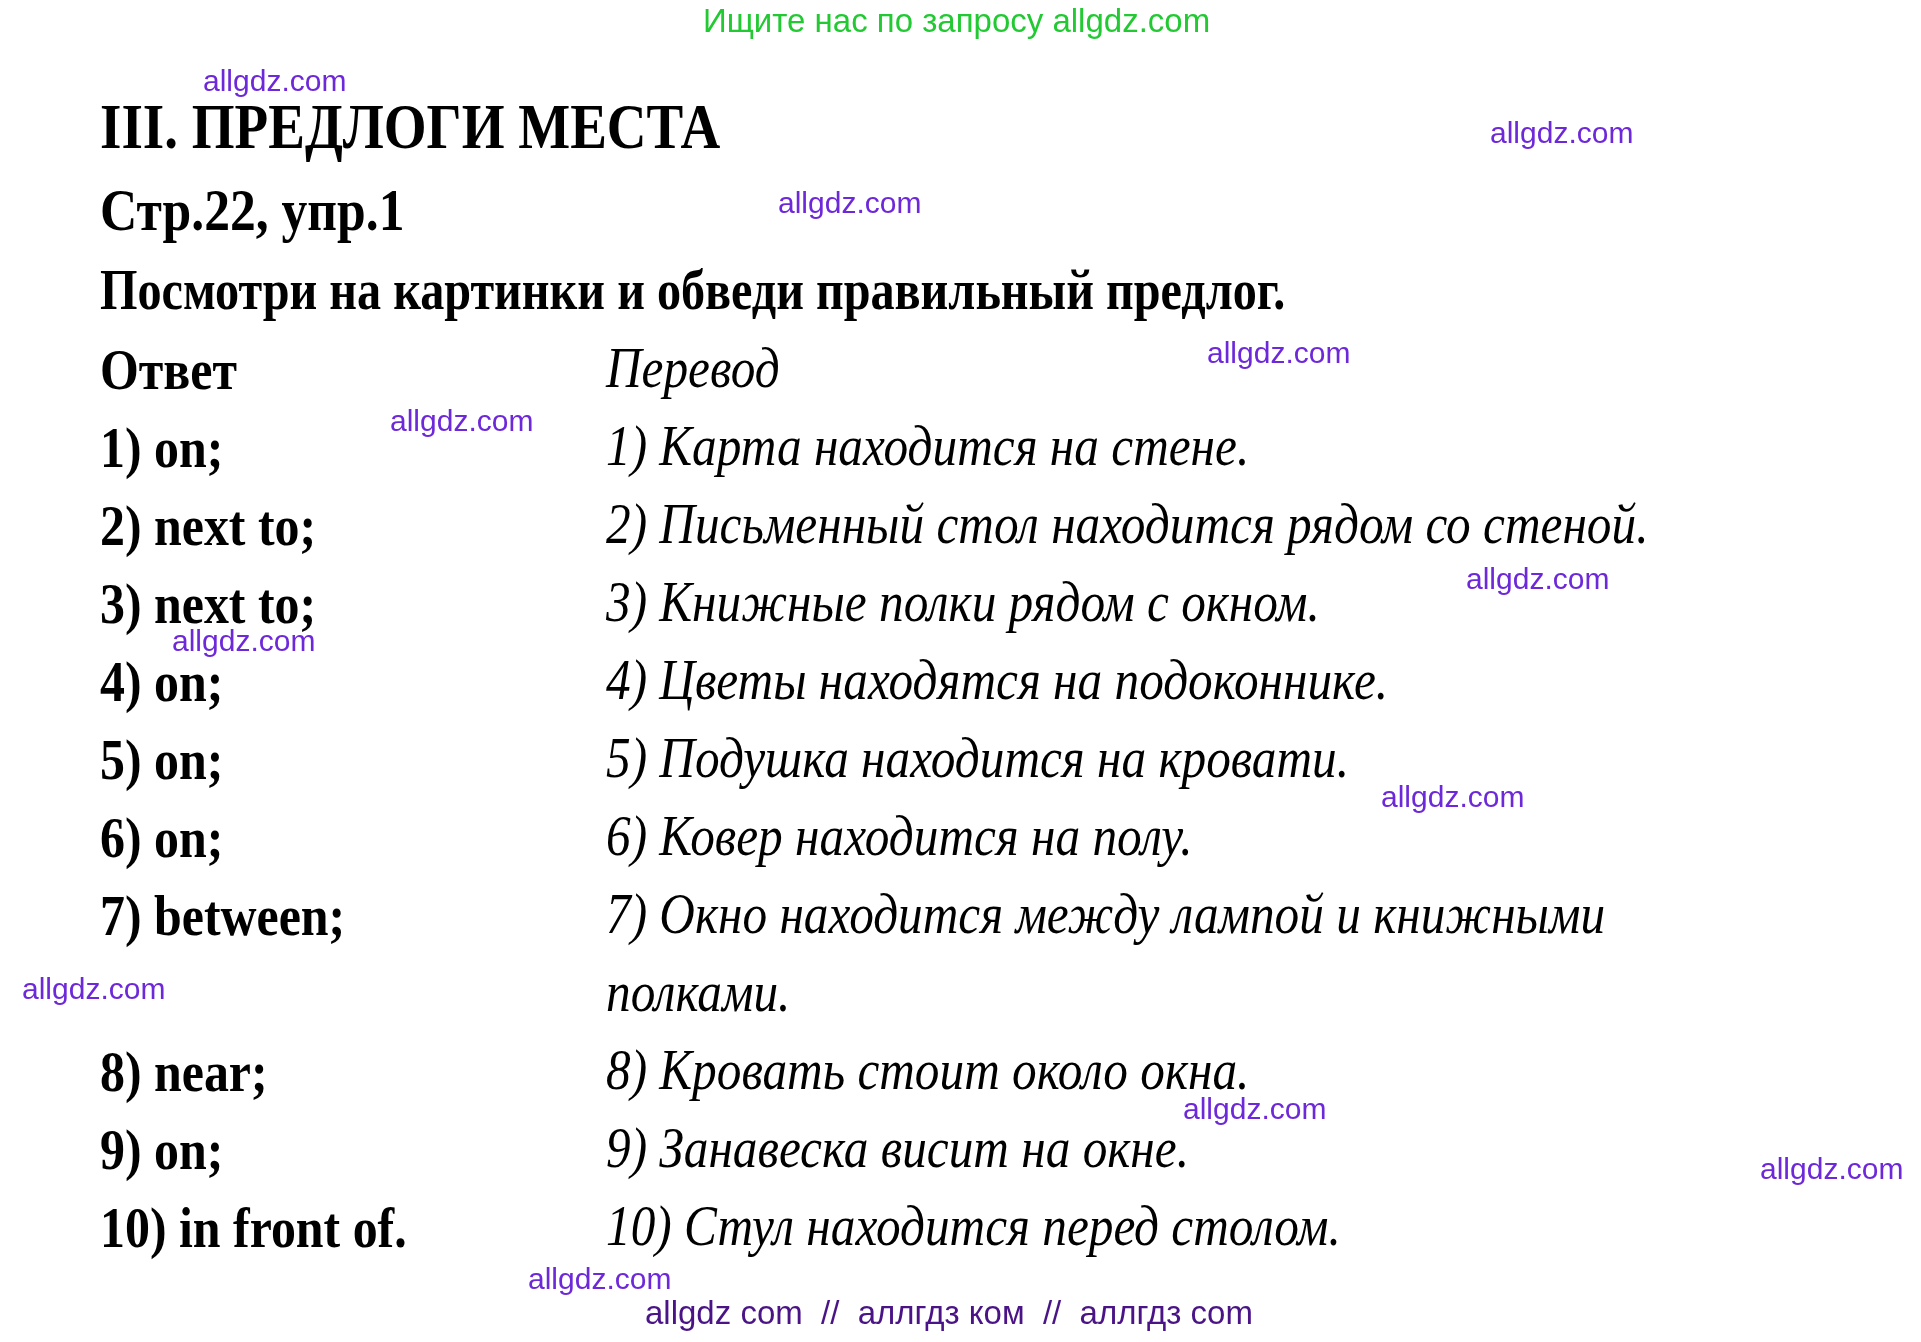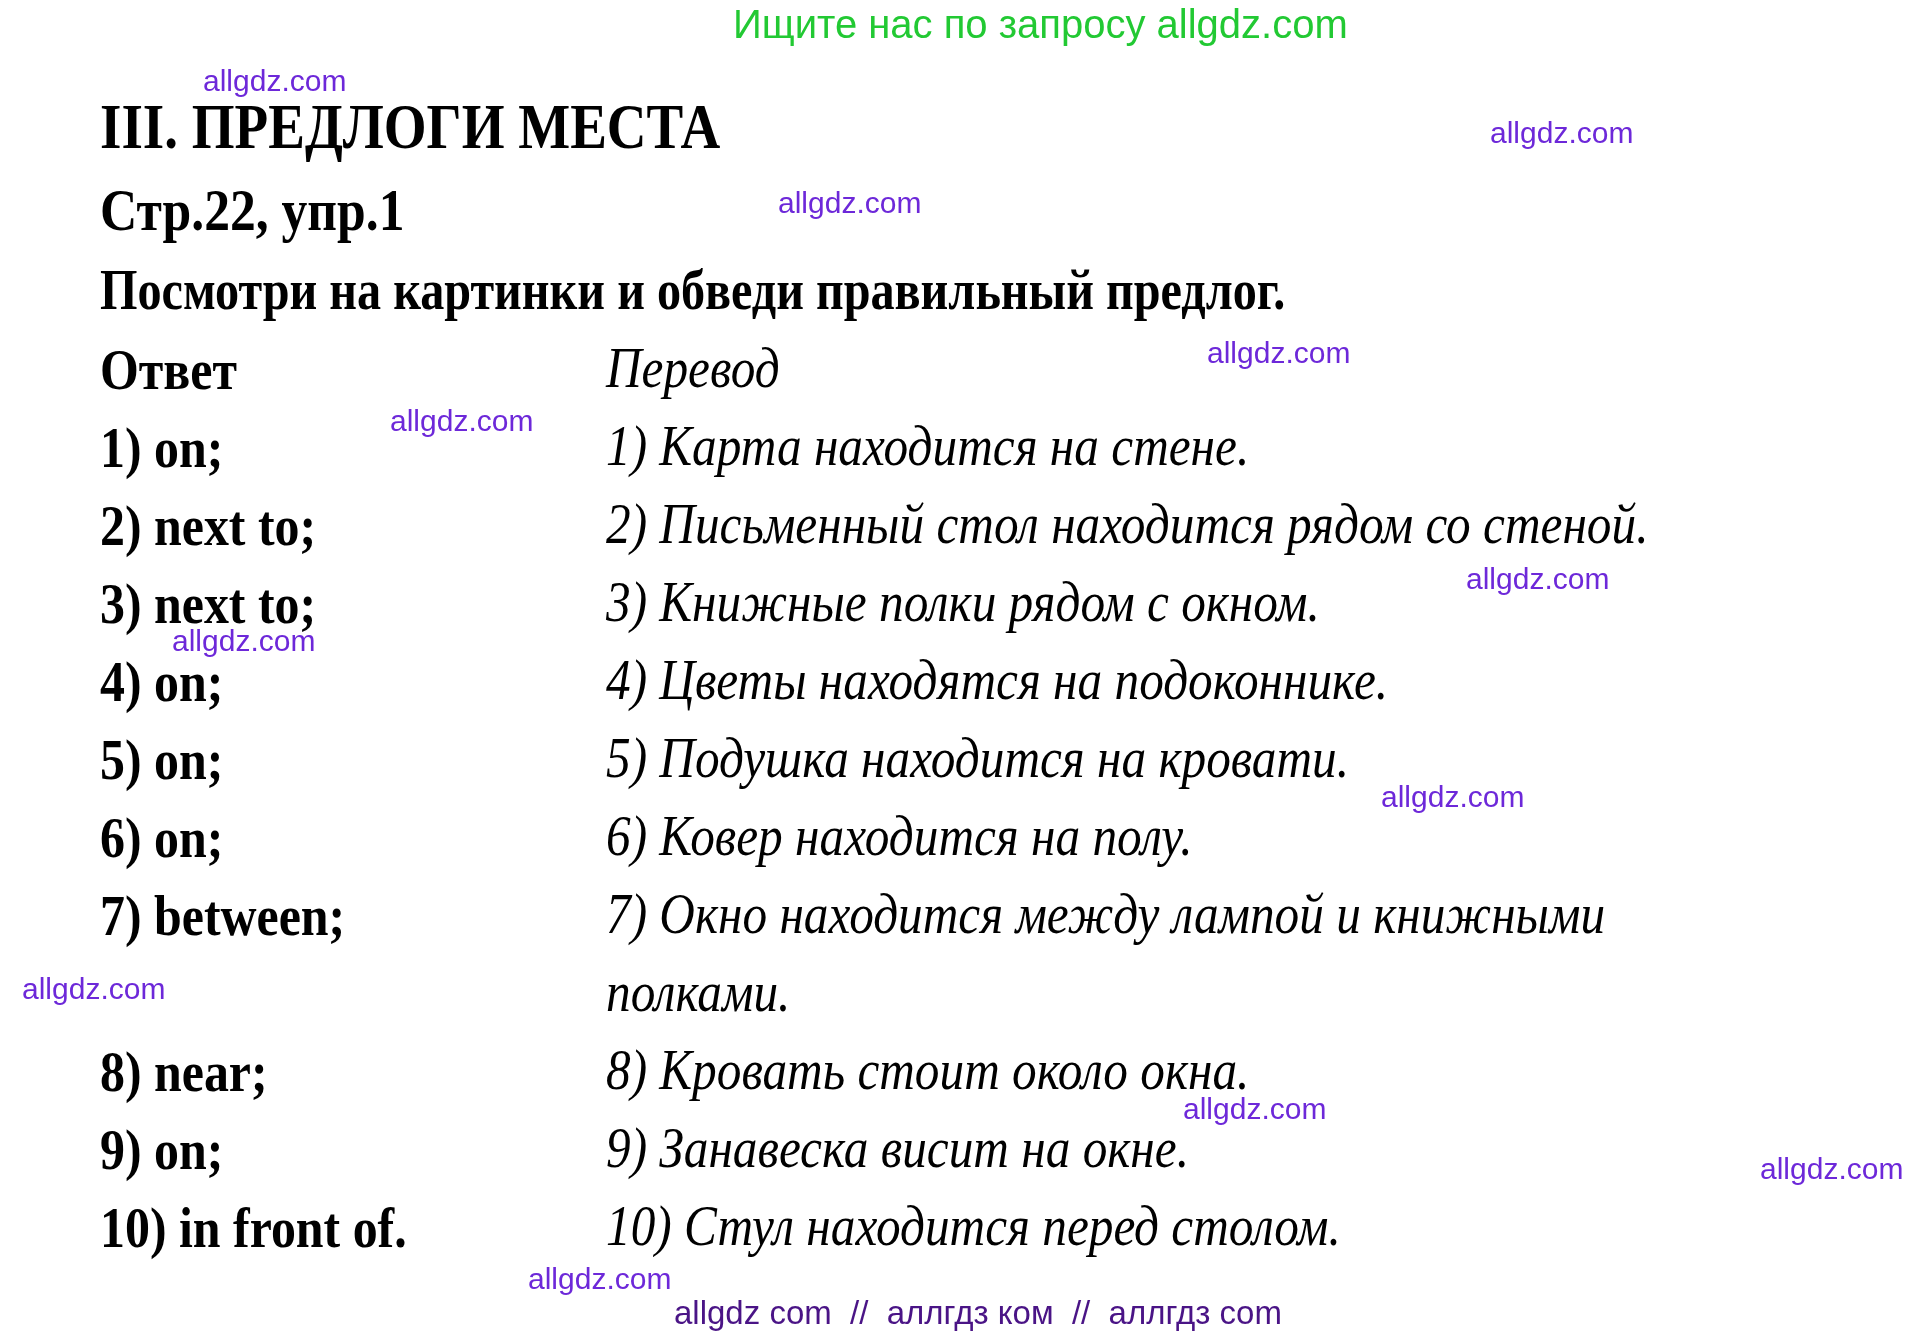--- a/index.html
+++ b/index.html
@@ -1,20 +1,20 @@
 <!DOCTYPE html>
 <html><head>
 <meta charset="utf-8">
 <style>
   html, body { margin: 0; padding: 0; background: #ffffff; }
   body { width: 1921px; height: 1342px; position: relative; overflow: hidden; }
   .abs { position: absolute; white-space: nowrap; }
-  .banner { font-family: "Liberation Sans", sans-serif; font-size: 40px; color: #22c933; top: 2px; left: 733px; }
+  .banner { font-family: "Liberation Sans", sans-serif; font-size: 33px; color: #22c933; top: 2px; left: 703px; }
   .wm { font-family: "Liberation Sans", sans-serif; font-size: 30px; color: #6d28d9; }
-  .footer { font-family: "Liberation Sans", sans-serif; font-size: 33px; color: #4a1486; top: 1294px; left: 645px; margin-left: 29px; }
+  .footer { font-family: "Liberation Sans", sans-serif; font-size: 33px; color: #4a1486; top: 1294px; left: 645px; }
   .bold { font-family: "Liberation Serif", serif; font-weight: bold; color: #000; transform: scaleX(0.86); transform-origin: left top; }
   .ital { font-family: "Liberation Serif", serif; font-style: italic; color: #000; transform: scaleX(0.88); transform-origin: left top; }
   .h1 { font-size: 64px; top: 90px; left: 100px; }
   .h2 { font-size: 60px; top: 176px; left: 100px; }
   .h3 { font-size: 56px; top: 258px; left: 100px; }
   .ans { font-size: 58px; left: 100px; }
   .tr { font-size: 56px; left: 606px; }
 </style>
 </head>
 <body>

